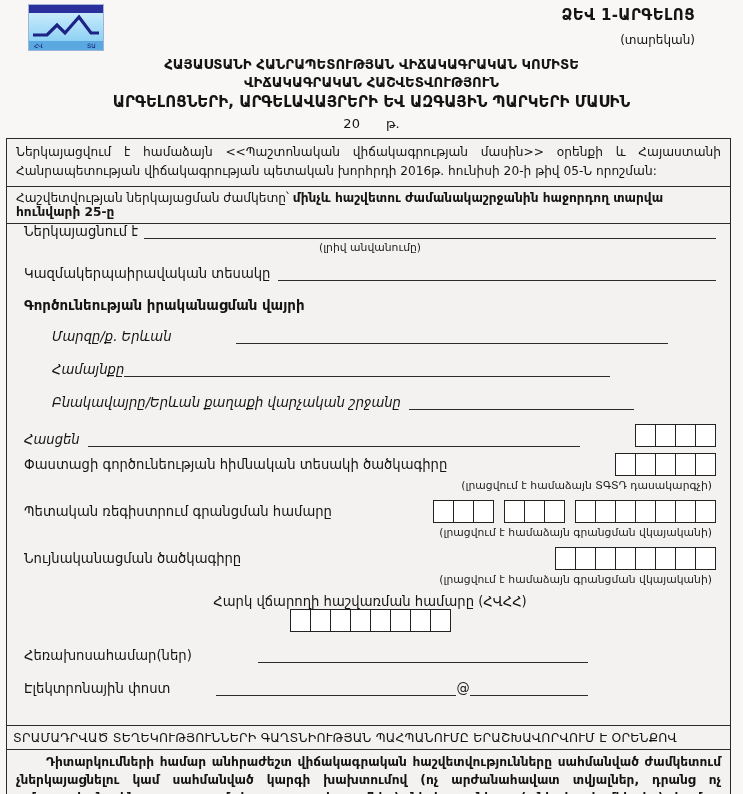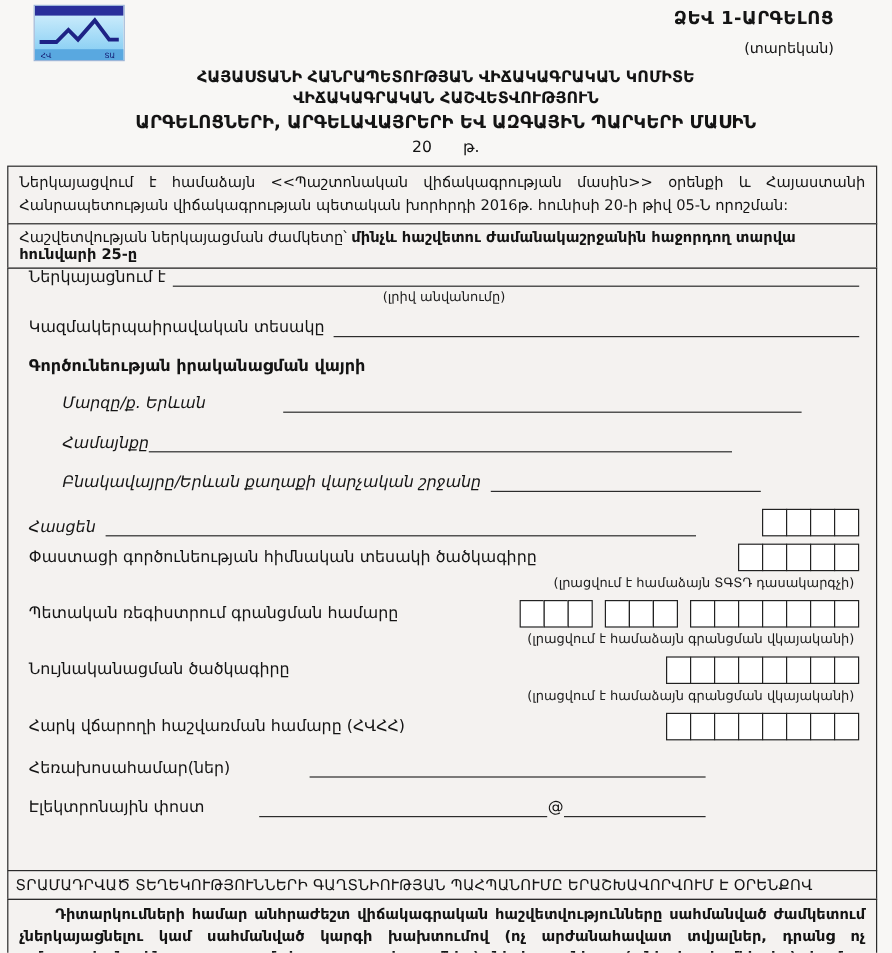--- a/index.html
+++ b/index.html
@@ -201,21 +201,21 @@
           <span class="cell"></span>
           <span class="cell"></span>
           <span class="cell"></span>
           <span class="cell"></span>
           <span class="cell"></span>
           <span class="cell"></span>
         </span>
     </div>
     <div class="hint right-hint">(լրացվում է համաձայն գրանցման վկայականի)</div>
 
-    <div class="row mt8" style="align-items:center;">
+    <div class="row mt8" style="align-items:center;flex-direction:column;">
       <span class="lbl">Հարկ վճարողի հաշվառման համարը (ՀՎՀՀ)</span>
       <span style="flex:1 1 auto;"></span>
       <span class="cells">
           <span class="cell"></span>
           <span class="cell"></span>
           <span class="cell"></span>
           <span class="cell"></span>
           <span class="cell"></span>
           <span class="cell"></span>
           <span class="cell"></span>

